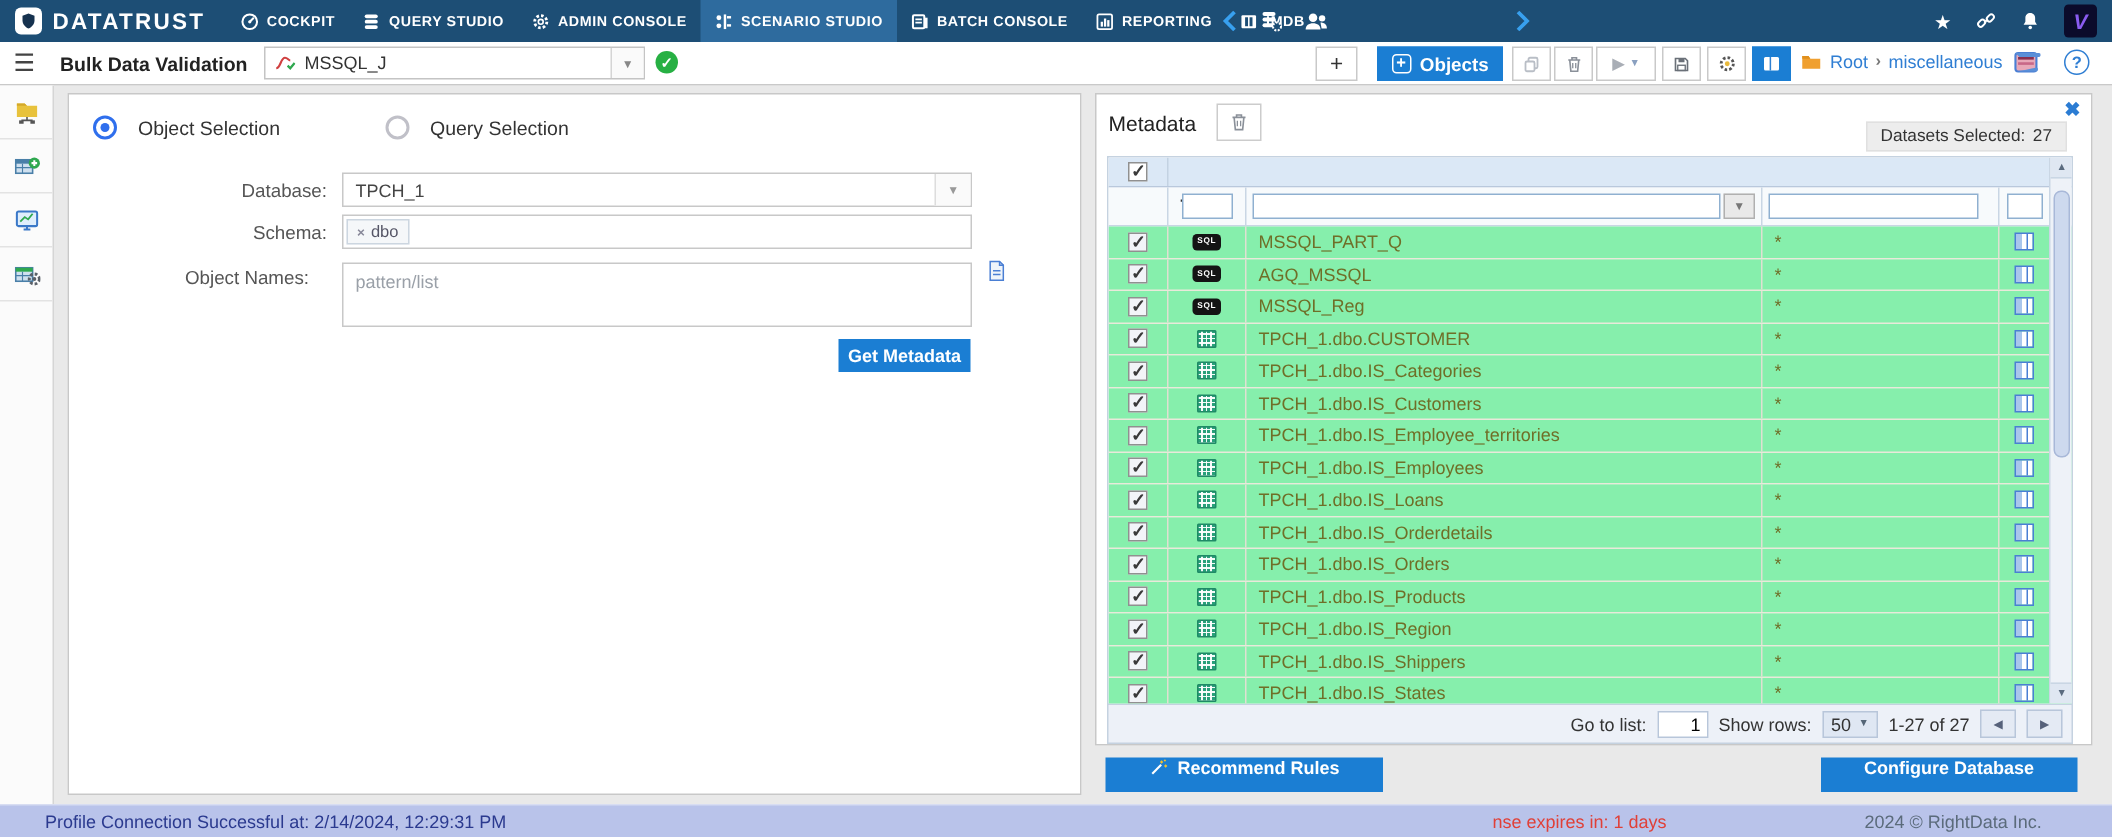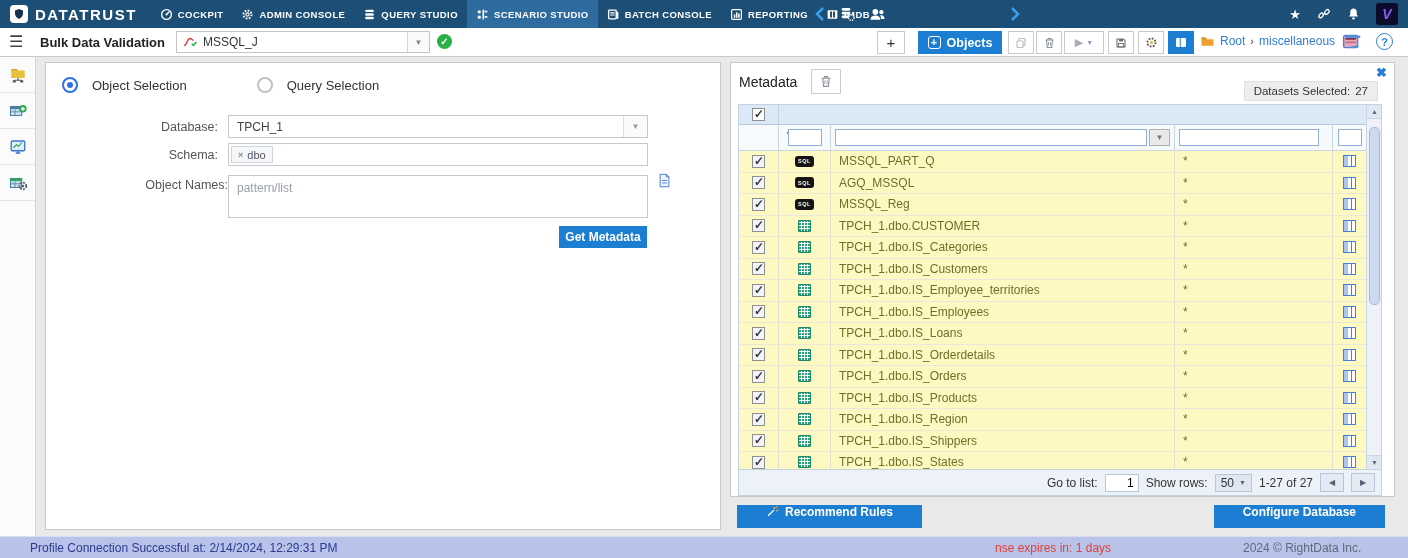--- a/index.html
+++ b/index.html
@@ -66,21 +66,21 @@
   .meta-title { position:absolute; left:8px; top:11px; font-size:14px; color:#222; }
   .meta-trash-btn { position:absolute; left:80px; top:6px; width:30px; height:25px; border:1px solid #ccc; background:#fff; display:flex; align-items:center; justify-content:center; cursor:pointer; }
   .ds-box { position:absolute; right:16px; top:18px; background:#ededed; border:1px solid #e0e0e0; font-size:11.5px; color:#333; padding:3px 9px; display:flex; gap:5px; }
   .close-x { position:absolute; right:7px; top:2px; color:#2b7cd3; font-size:13px; font-weight:bold; cursor:pointer; }
 
   
   .mtable { position:absolute; left:7px; right:12px; top:41px; bottom:26px; border:1px solid #c5d2e0; background:#fff; overflow:hidden; }
   .thead, .tfilter, .trow { display:flex; align-items:center; padding-right:15px; }
   .thead { height:20px; background:#dbe8f6; border-bottom:1px solid #b9c8dc; font-size:12px; font-weight:bold; color:#333; }
   .tfilter { height:26px; background:#f7fafc; border-bottom:1px solid #c9d6e4; }
-  .trow { height:21.5px; background:#fef9c3; border-bottom:1px solid #e9e9da; font-size:12px;align-items:center; }
+  .trow { height:21.5px; background:#86efac; border-bottom:1px solid #e9e9da; font-size:12px;align-items:center; }
   .c-cb { width:40px; display:flex; justify-content:center; align-self:stretch; align-items:center; border-right:1px solid #e0e0d2; }
   .thead .c-cb, .tfilter .c-cb { border-right:1px solid #c3d2e2; }
   .c-type { width:52px; display:flex; justify-content:center; align-self:stretch; align-items:center; border-right:1px solid #e0e0d2; }
   .c-name { flex:1; padding-left:8px; align-self:stretch; display:flex; align-items:center; border-right:1px solid #e0e0d2; overflow:hidden; white-space:nowrap; }
   .c-fields { width:158px; padding-left:8px; align-self:stretch; display:flex; align-items:center; border-right:1px solid #e0e0d2; }
   .c-act { width:33px; display:flex; justify-content:center; align-self:stretch; align-items:center; }
   .thead .c-type,.thead .c-name,.thead .c-fields { border-right:1px solid #c3d2e2;margin-top:32px; }
   .trow .c-name, .trow .c-fields { color:#6f6f28; }
   .cb { width:13px; height:13px; border:1px solid #909090; background:#f2f4f8; position:relative; cursor:pointer; }
   .cb.checked::after { content:"\2713"; position:absolute; left:1px; top:-2px; font-size:12px; font-weight:bold; color:#3a3a3a; }
@@ -144,35 +144,35 @@
           <circle cx="12" cy="12" r="9" fill="none" stroke="#fff" stroke-width="2.5"></circle>
           <path d="M12 12L17 7" stroke="#fff" stroke-width="2.5"></path>
           <circle cx="12" cy="12" r="2" fill="#fff"></circle>
         </svg>
       </span>
     <span>COCKPIT</span>
   </div>
   <div class="nav-item">
     <span>
         <svg width="13" height="13" viewBox="0 0 24 24">
-          <circle cx="12" cy="12" r="7.5" fill="none" stroke="#fff" stroke-width="3.5" stroke-dasharray="3.2 2.6"></circle>
-          <circle cx="12" cy="12" r="3" fill="none" stroke="#fff" stroke-width="2"></circle>
-        </svg>
-      </span>
-    <span>ADMIN CONSOLE</span>
-  </div>
-  <div class="nav-item">
-    <span>
-        <svg width="13" height="13" viewBox="0 0 24 24">
           <rect x="4" y="3" width="16" height="4.6" rx="2.3" fill="#fff"></rect>
           <rect x="4" y="9.6" width="16" height="4.6" rx="2.3" fill="#fff"></rect>
           <rect x="4" y="16.2" width="16" height="4.6" rx="2.3" fill="#fff"></rect>
         </svg>
       </span>
     <span>QUERY STUDIO</span>
+  </div>
+  <div class="nav-item">
+    <span>
+        <svg width="13" height="13" viewBox="0 0 24 24">
+          <circle cx="12" cy="12" r="7.5" fill="none" stroke="#fff" stroke-width="3.5" stroke-dasharray="3.2 2.6"></circle>
+          <circle cx="12" cy="12" r="3" fill="none" stroke="#fff" stroke-width="2"></circle>
+        </svg>
+      </span>
+    <span>ADMIN CONSOLE</span>
   </div>
   <div class="nav-item active">
     <span>
         <svg width="13" height="13" viewBox="0 0 24 24">
           <circle cx="6" cy="7" r="3" fill="#fff"></circle>
           <circle cx="6" cy="17" r="3" fill="#fff"></circle>
           <rect x="12" y="3" width="3" height="18" fill="#fff"></rect>
           <rect x="16" y="5" width="5" height="3" fill="#fff"></rect>
           <rect x="16" y="15" width="5" height="3" fill="#fff"></rect>
         </svg>
@@ -395,21 +395,21 @@
   </div>
 
   <span class="f-label" style="left:12px; top:85px;">Schema:</span>
   <div class="f-input schema-box">
     <span class="chip">
       <span class="x">×</span>
       <span>dbo</span>
     </span>
   </div>
 
-  <span class="f-label" style="left:22px; top:115px;">Object Names:</span>
+  <span class="f-label" style="left:0; top:115px;">Object Names:</span>
   <textarea class="f-input objnames" placeholder="pattern/list" style=""></textarea>
   <span class="file-icon">
     <svg width="13" height="15" viewBox="0 0 20 24">
         <path d="M3 2h10l4 4v16H3z" fill="#eef4fa" stroke="#4a7fd4" stroke-width="1.6"></path>
         <path d="M13 2v4h4" fill="none" stroke="#4a7fd4" stroke-width="1.6"></path>
         <path d="M6 12h8M6 16h8" stroke="#4a7fd4" stroke-width="1.4"></path>
       </svg>
   </span>
 
   <button class="get-meta-btn">Get Metadata</button>

